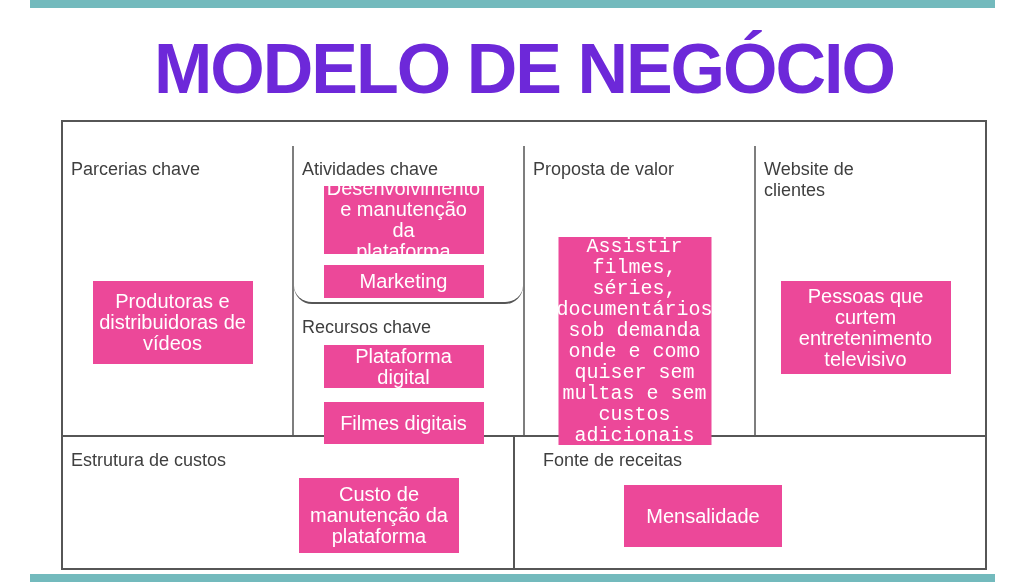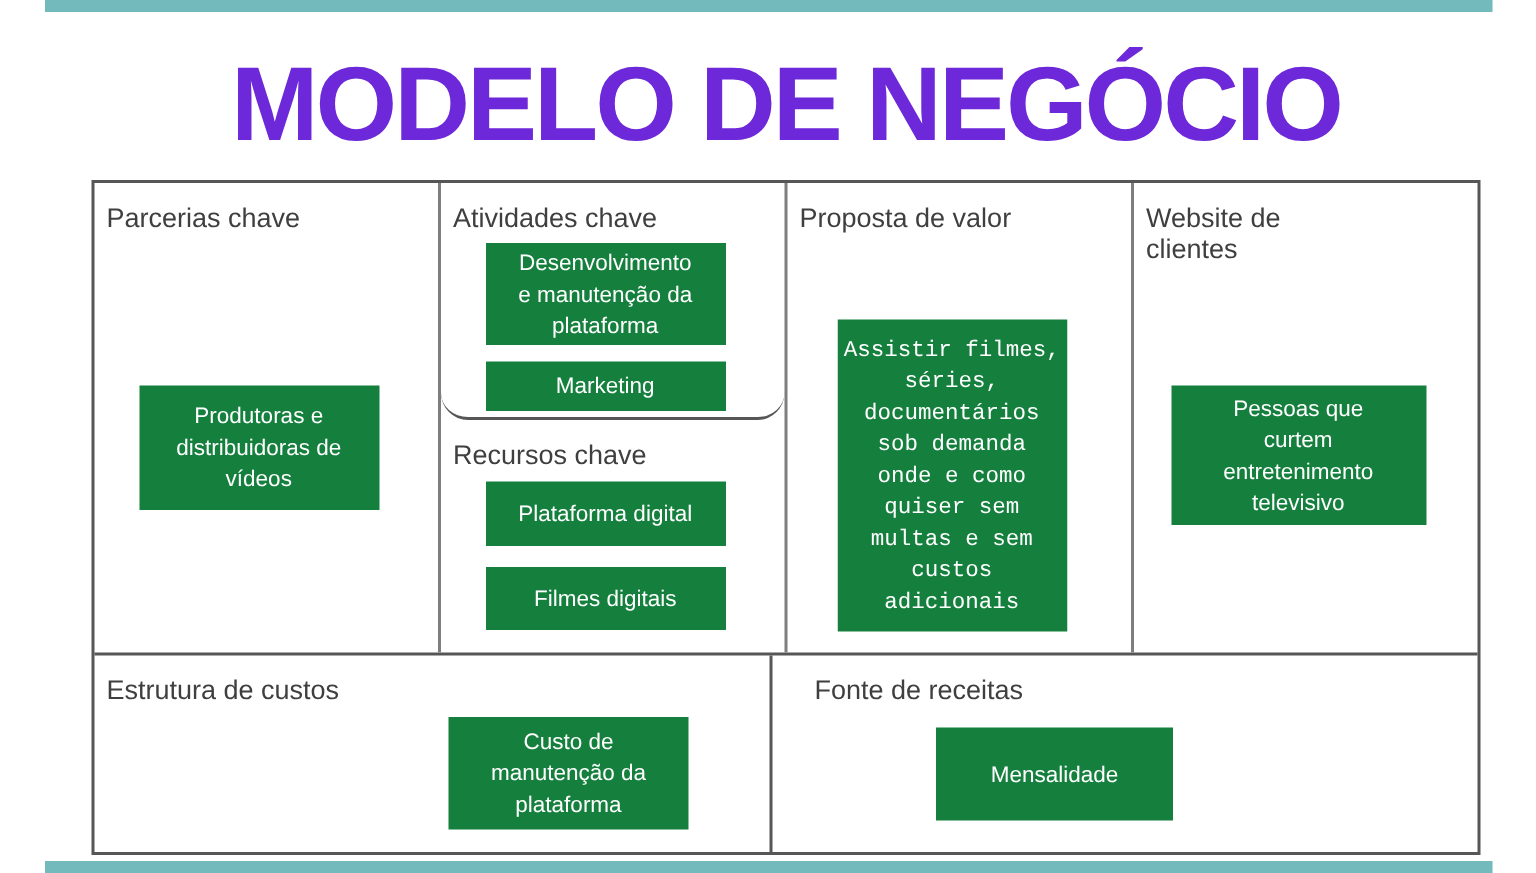--- a/index.html
+++ b/index.html
@@ -7,32 +7,32 @@
         font-family:"Liberation Sans","DejaVu Sans",sans-serif;}
   .accent-bar{position:absolute;left:30px;width:965px;height:8px;background:#73babd;}
   .accent-top{top:0;}
   .accent-bottom{bottom:0;}
   .title{position:absolute;top:33px;left:61px;width:926px;margin:0;text-align:center;
          font-size:70px;line-height:72px;font-weight:bold;letter-spacing:-2px;
          color:#6d28d9;white-space:nowrap;}
   .canvas{position:absolute;left:61px;top:120px;width:926px;height:450px;
           border:2px solid #565656;box-sizing:border-box;background:#ffffff;}
   .top-area{display:flex;height:313px;}
-  .col{flex:1 1 0;position:relative;border-right:2px solid #7e7e7e;}
+  .col{flex:1 1 0;position:relative;border-right:2px solid #7e7e7e;margin-top:24px;}
   .col:last-child{border-right:none;}
   .col.split{display:flex;flex-direction:column;}
   .subcell{position:relative;border-radius:18px;}
   .subcell.upper{height:156px;border-bottom:2px solid #565656;}
   .subcell.lower{flex:1 1 auto;}
   .bottom-row{display:flex;height:133px;border-top:2px solid #565656;gap:20px;}
   .bcell{flex:1 1 0;position:relative;}
   .bcell.left{border-right:2px solid #565656;}
   .hdr{padding:13px 10px 0 8px;font-size:18px;line-height:21px;color:#3f3f3f;
        white-space:pre-line;}
-  .tbox{position:absolute;background:#15803d;color:#ffffff;font-size:15px;line-height:21px;
+  .tbox{position:absolute;background:#ec4899;color:#ffffff;font-size:20px;line-height:21px;
         display:flex;align-items:center;justify-content:center;text-align:center;
         white-space:pre-line;box-sizing:border-box;padding:2px 4px;}
   .cbox{left:50%;transform:translateX(calc(-50% - 5px));}
   .box-produtoras{top:135px;width:160px;height:83px;}
   .box-desenvolvimento{top:40px;width:160px;height:68px;}
   .box-marketing{top:119px;width:160px;height:33px;}
   .box-plataforma{top:41px;width:160px;height:43px;}
   .box-filmes{top:98px;width:160px;height:42px;}
   .box-proposta{top:91px;width:153px;height:208px;font-family:Liberation Mono, monospace;}
   .box-recomendacoes{top:55px;width:159px;height:63px;}

